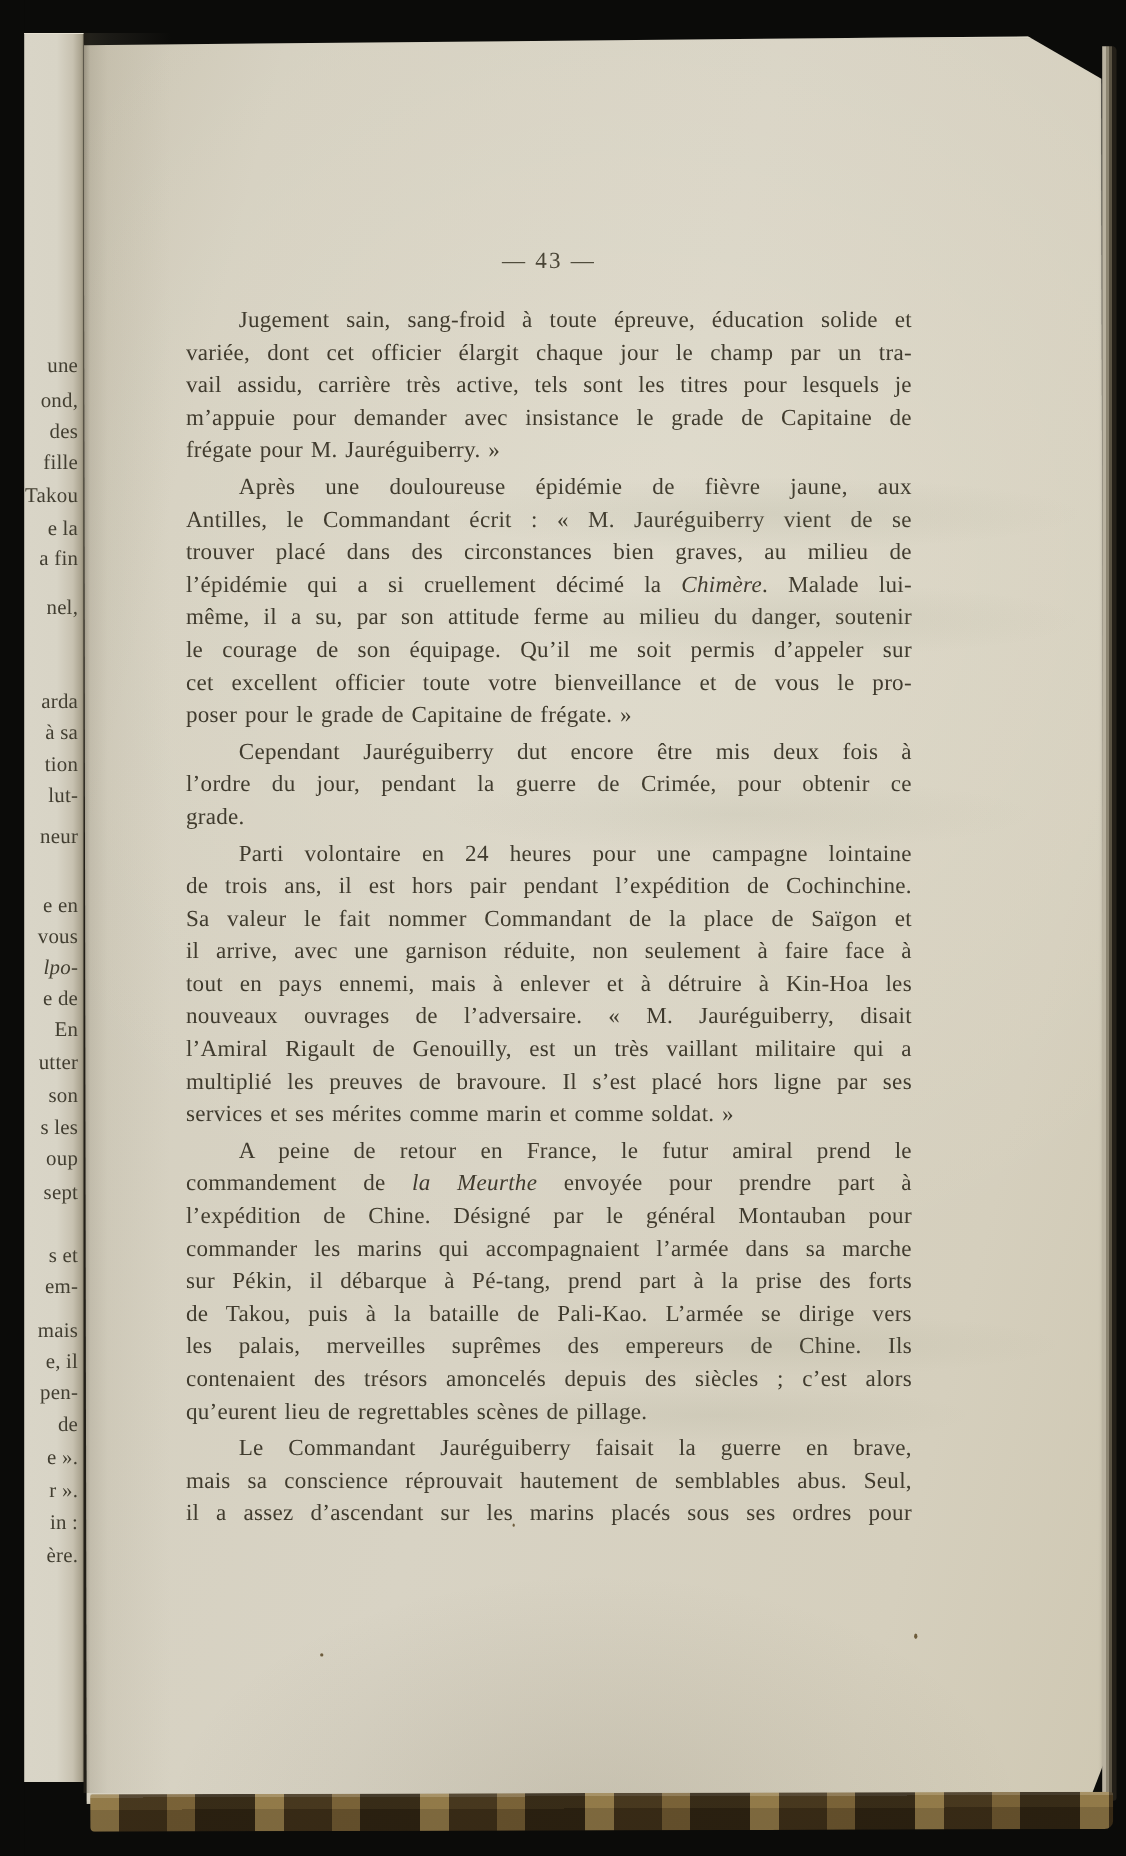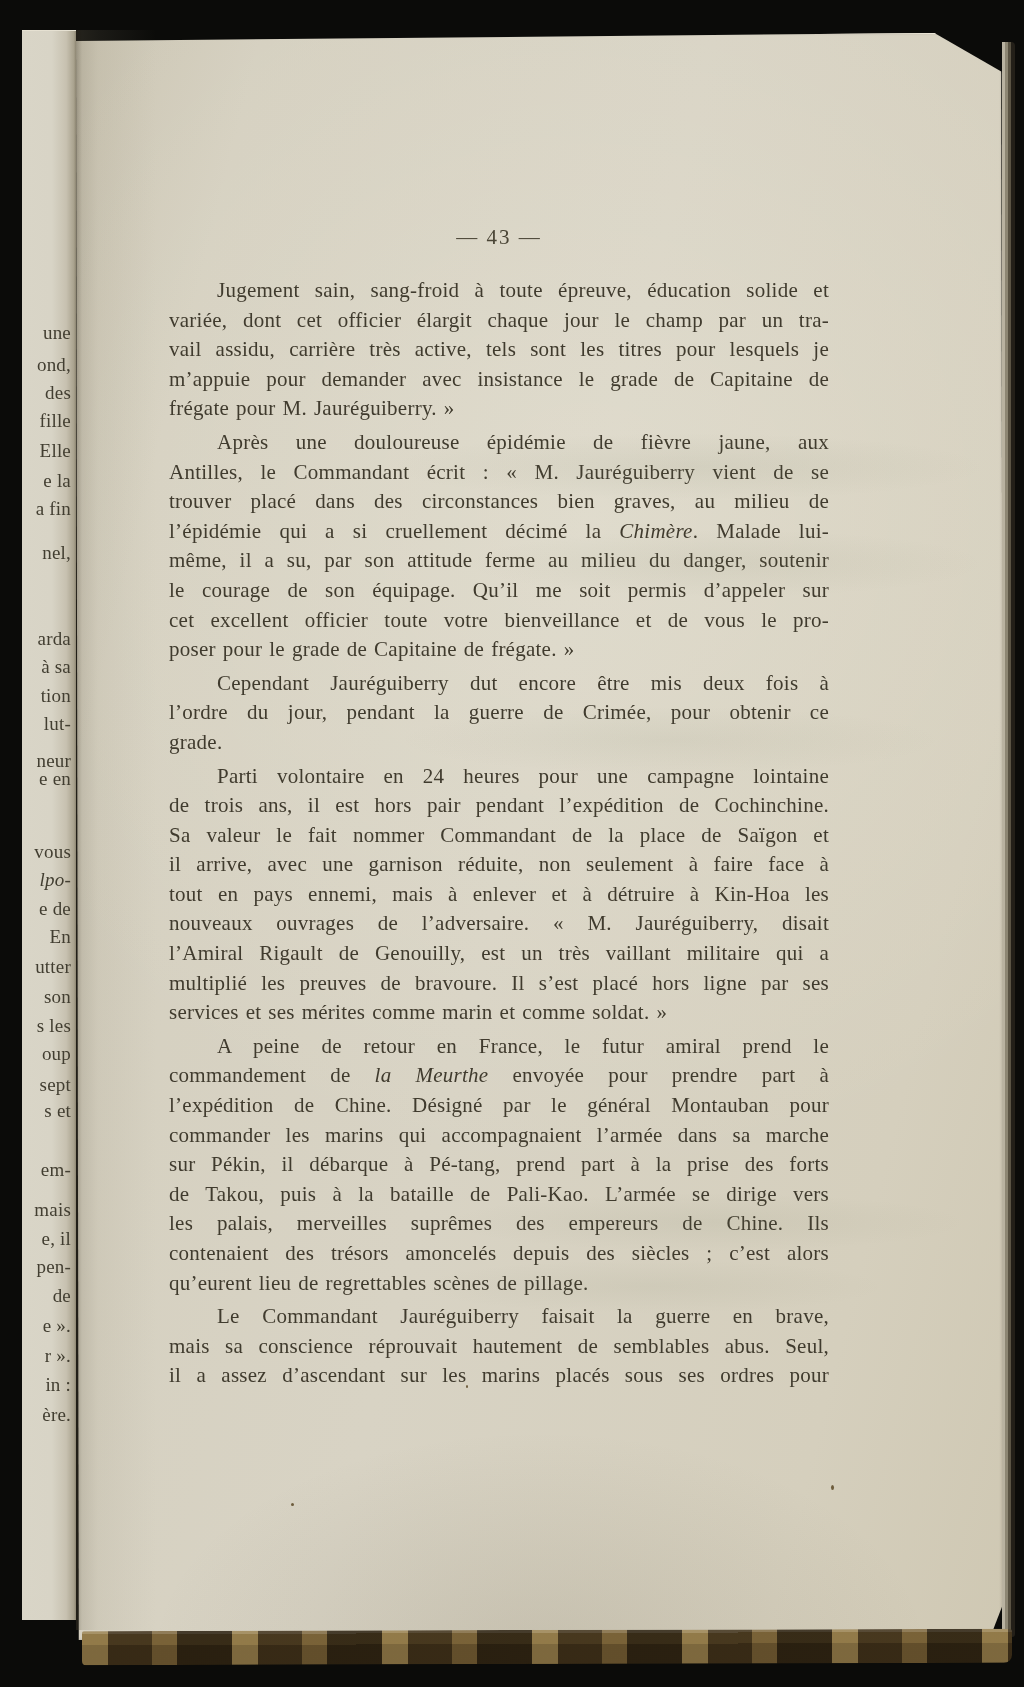--- a/index.html
+++ b/index.html
@@ -86,40 +86,40 @@
 </head>
 <body>
 
 <div class="stage">
 
   <div class="facing-page">
     <span class="frag" style="top:292px">une</span>
     <span class="frag" style="top:324px">ond,</span>
     <span class="frag" style="top:352px">des</span>
     <span class="frag" style="top:380px">fille</span>
-    <span class="frag" style="top:410px">Elle</span>
+    <span class="frag" style="top:410px">Takou</span>
     <span class="frag" style="top:440px">e la</span>
     <span class="frag" style="top:468px">a fin</span>
     <span class="frag" style="top:512px">nel,</span>
     <span class="frag" style="top:598px">arda</span>
     <span class="frag" style="top:626px">à sa</span>
     <span class="frag" style="top:655px">tion</span>
     <span class="frag" style="top:683px">lut-</span>
     <span class="frag" style="top:720px">neur</span>
-    <span class="frag" style="top:738px">e en</span>
+    <span class="frag" style="top:783px">e en</span>
     <span class="frag" style="top:811px">vous</span>
     <span class="frag it" style="top:839px">lpo-</span>
     <span class="frag" style="top:868px">e de</span>
     <span class="frag" style="top:896px">En</span>
     <span class="frag" style="top:926px">utter</span>
     <span class="frag" style="top:956px">son</span>
     <span class="frag" style="top:985px">s les</span>
     <span class="frag" style="top:1013px">oup</span>
     <span class="frag" style="top:1044px">sept</span>
-    <span class="frag" style="top:1070px">s et</span>
+    <span class="frag" style="top:1101px">s et</span>
     <span class="frag" style="top:1129px">em-</span>
     <span class="frag" style="top:1169px">mais</span>
     <span class="frag" style="top:1198px">e, il</span>
     <span class="frag" style="top:1226px">pen-</span>
     <span class="frag" style="top:1255px">de</span>
     <span class="frag" style="top:1285px">e ».</span>
     <span class="frag" style="top:1315px">r ».</span>
     <span class="frag" style="top:1344px">in :</span>
     <span class="frag" style="top:1374px">ère.</span>
   </div>

